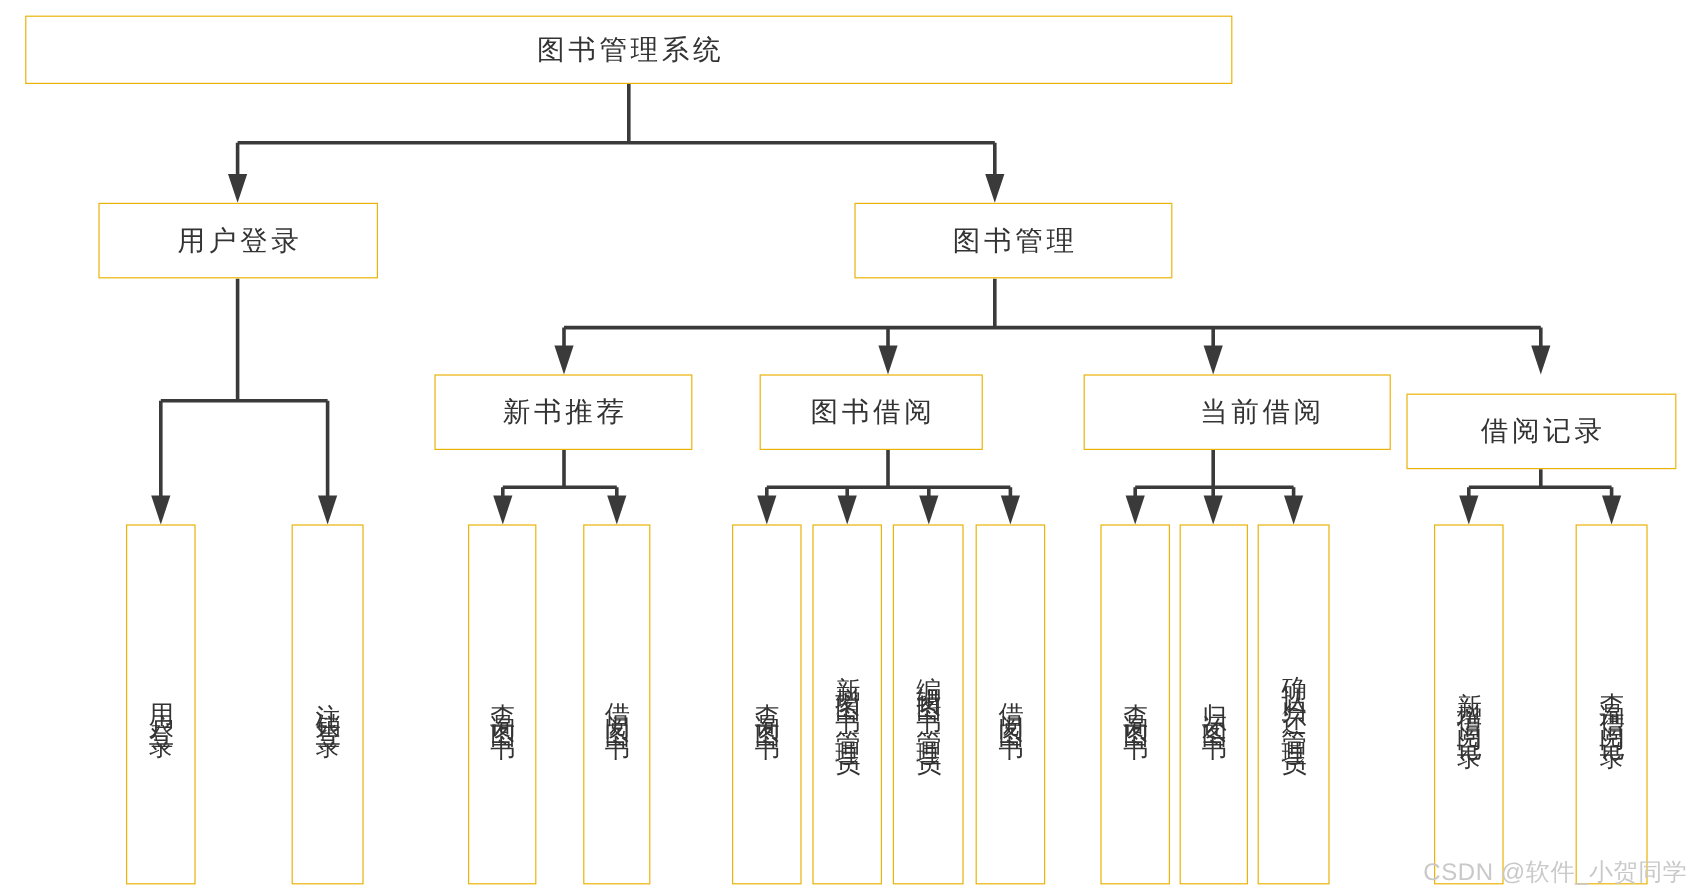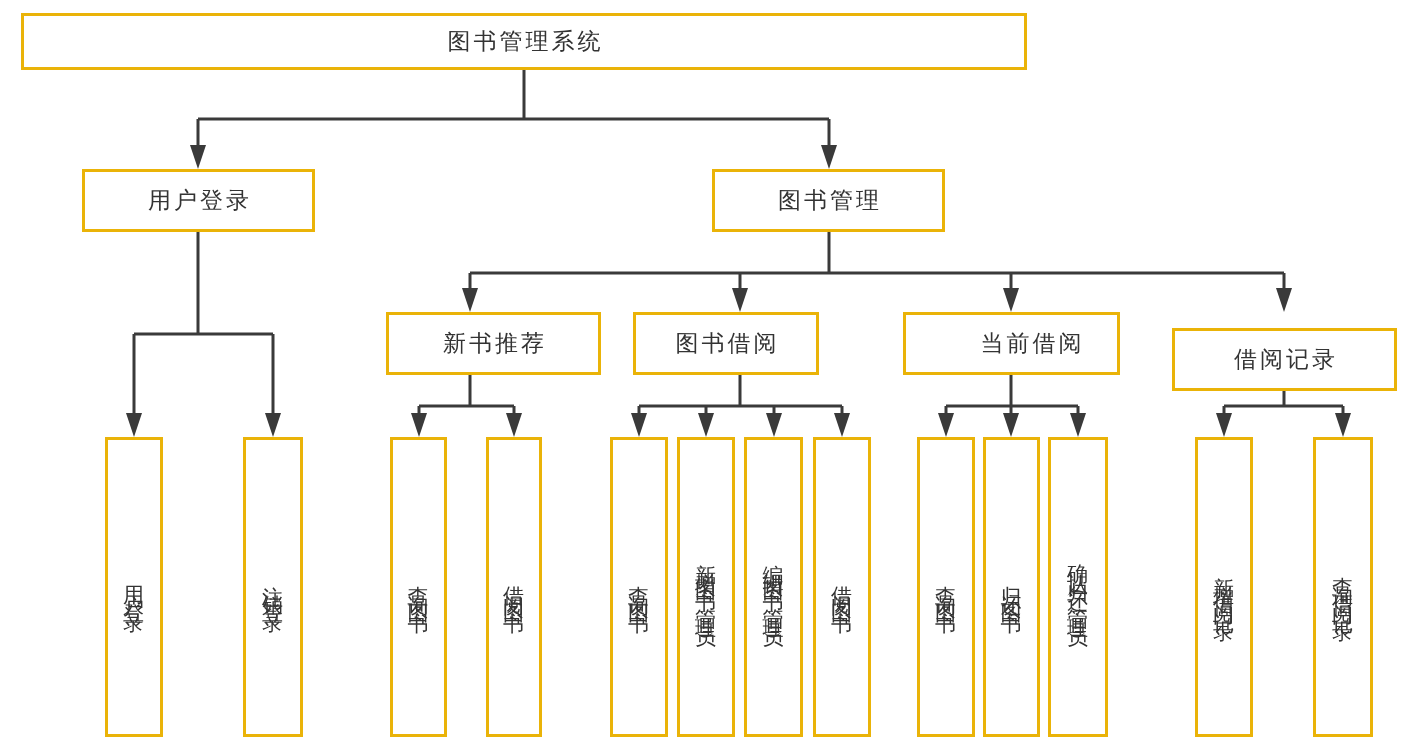--- a/index.html
+++ b/index.html
@@ -13,21 +13,21 @@
     overflow: hidden;
   }
   .canvas svg.connectors {
     position: absolute;
     left: 0; top: 0;
     width: 1405px; height: 747px;
   }
   .node {
     position: absolute;
     box-sizing: border-box;
-    border: 3px solid #eab308;
+    border: 1px solid #eab308;
     background: #ffffff;
     display: flex;
     align-items: center;
     justify-content: center;
     font-size: 23px;
     letter-spacing: 3px;
     text-indent: 3px;
     white-space: nowrap;
   }
   .leaf {
@@ -103,39 +103,40 @@
       <polygon points="1003,413 1019,413 1011,437"></polygon>
       <polygon points="1070,413 1086,413 1078,437"></polygon>
       <polygon points="1216,413 1232,413 1224,437"></polygon>
       <polygon points="1335,413 1351,413 1343,437"></polygon>
     </g>
   </svg>
 
   <div class="node" style="left:21px; top:13px; width:1006px; height:57px;">图书管理系统</div>
 
   <div class="node" style="left:82px; top:169px; width:233px; height:63px;">用户登录</div>
-  <div class="node" style="left:712px; top:169px; width:233px; height:63px;">图书管理</div>
+  <div class="node" style="left:712px; top:169px; width:265px; height:63px;">图书管理</div>
 
-  <div class="node" style="left:362px; top:312px; width:215px; height:63px;margin-left:24px;">新书推荐</div>
+  <div class="node" style="left:362px; top:312px; width:215px; height:63px;">新书推荐</div>
   <div class="node" style="left:633px; top:312px; width:186px; height:63px;">图书借阅</div>
-  <div class="node" style="left:903px; top:312px; width:217px; height:63px;padding-left:39px;">当前借阅</div>
+  <div class="node" style="left:903px; top:312px; width:256px; height:63px;padding-left:39px;">当前借阅</div>
   <div class="node" style="left:1172px; top:328px; width:225px; height:63px;">借阅记录</div>
 
   <div class="node leaf" style="left:105px; top:437px; width:58px; height:300px;">用户登录</div>
   <div class="node leaf" style="left:243px; top:437px; width:60px; height:300px;">注销登录</div>
 
   <div class="node leaf" style="left:390px; top:437px; width:57px; height:300px;">查询图书</div>
   <div class="node leaf" style="left:486px; top:437px; width:56px; height:300px;">借阅图书</div>
 
   <div class="node leaf" style="left:610px; top:437px; width:58px; height:300px;">查询图书</div>
   <div class="node leaf" style="left:677px; top:437px; width:58px; height:300px;">新增图书（管理员）</div>
   <div class="node leaf" style="left:744px; top:437px; width:59px; height:300px;">编辑图书（管理员）</div>
   <div class="node leaf" style="left:813px; top:437px; width:58px; height:300px;">借阅图书</div>
 
   <div class="node leaf" style="left:917px; top:437px; width:58px; height:300px;">查询图书</div>
   <div class="node leaf" style="left:983px; top:437px; width:57px; height:300px;">归还图书</div>
   <div class="node leaf" style="left:1048px; top:437px; width:60px; height:300px;">确认归还（管理员）</div>
 
   <div class="node leaf" style="left:1195px; top:437px; width:58px; height:300px;">新增借阅记录</div>
   <div class="node leaf" style="left:1313px; top:437px; width:60px; height:300px;">查询借阅记录</div>
 
+  <div class="watermark">CSDN @软件_小贺同学</div>
 
 </div>
 
 </body></html>

